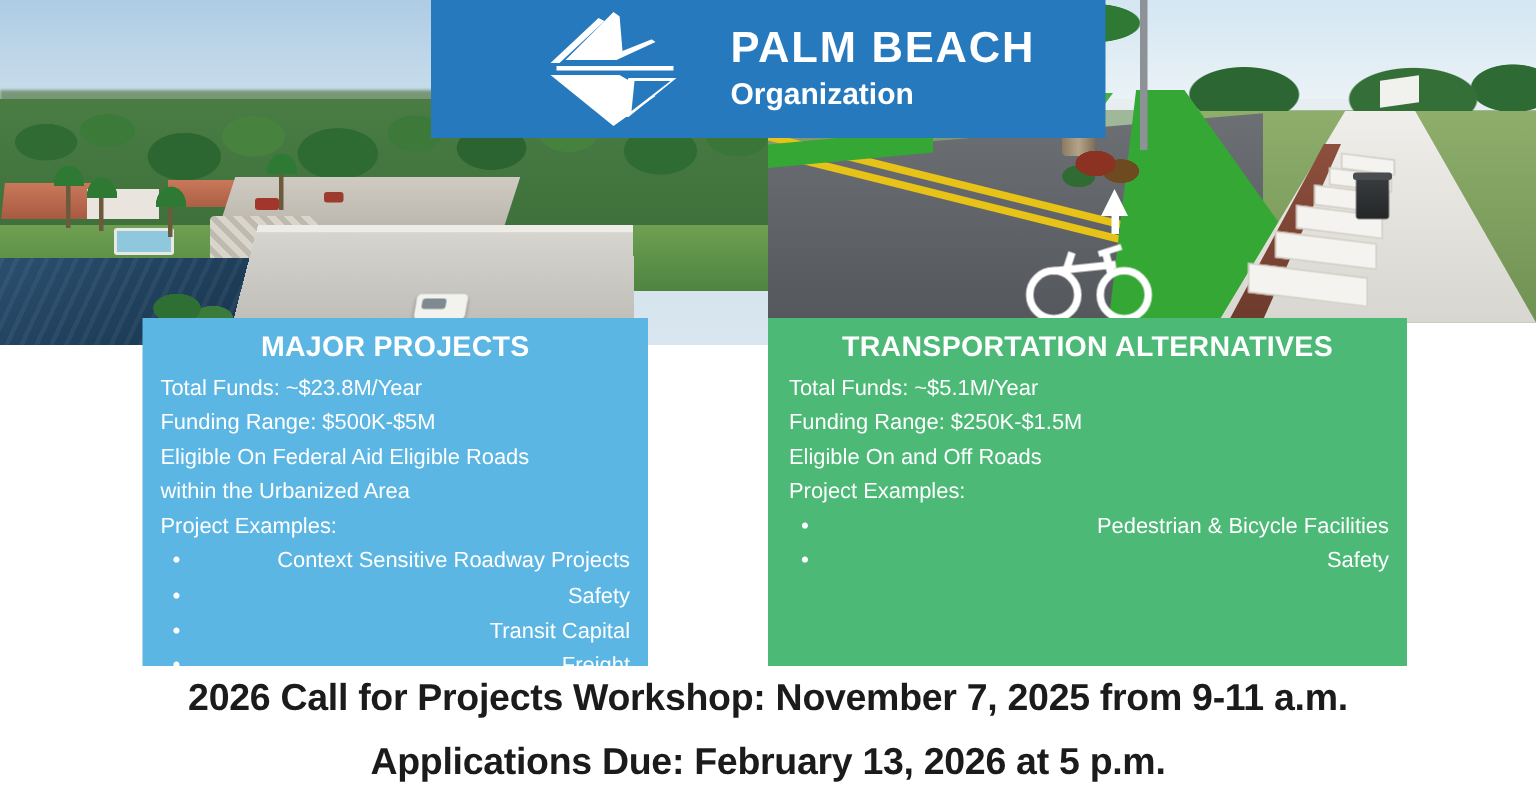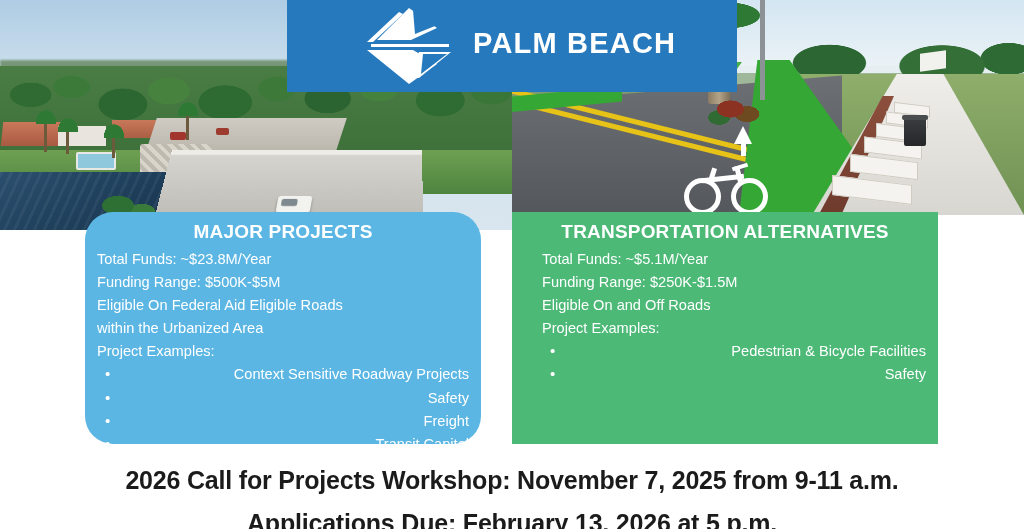--- a/index.html
+++ b/index.html
@@ -137,43 +137,43 @@
   .bk-trash{position:absolute;left:392px;top:118px;width:22px;height:28px;
       background:linear-gradient(#3a3d40,#242628);border-radius:2px;}
   .bk-trash:before{content:"";position:absolute;left:-2px;top:-3px;width:26px;height:5px;background:#4a4d50;border-radius:2px;}
   .bk-sign{position:absolute;left:408px;top:52px;width:26px;height:18px;background:#f1f1ed;transform:skewY(-8deg);}
   .bk-car{position:absolute;left:118px;top:72px;width:14px;height:7px;background:#dcdcd6;border-radius:2px;}
 
   
   .logo-banner{position:absolute;left:287px;top:0;width:450px;height:92px;
       background:#2679bd;display:flex;align-items:center;}
   .logo-mark{position:relative;width:96px;height:80px;margin-left:76px;flex:none;}
-  .logo-text{margin-left:14px;color:#fff;line-height:1;}
+  .logo-text{margin-left:28px;color:#fff;line-height:1;}
   .logo-title{font-size:29px;font-weight:bold;letter-spacing:1.2px;}
   .logo-sub{font-size:20px;font-weight:bold;margin-top:5px;line-height:1.12;}
 
   
   .panels{position:absolute;left:0;top:212px;width:1024px;height:232px;}
   .panel{position:absolute;top:0;height:232px;color:#ffffff;box-sizing:border-box;
       padding:6px 0 0 0;}
-  .panel-blue{left:85px;width:396px;background:#5bb6e4;border-radius:28px;}
+  .panel-blue{left:95px;width:337px;background:#5bb6e4;}
   .panel-green{left:512px;width:426px;background:#4cb977;}
   .panel-title{text-align:center;font-size:19px;font-weight:bold;letter-spacing:.2px;
       line-height:1.25;margin:2px 0 4px 0;}
   .panel-body{padding:0 12px 0 12px;font-size:14.6px;line-height:1.585;}
-  .panel-green .panel-body{padding-left:30px;}
+  .panel-green .panel-body{padding-left:14px;}
   .bullets{list-style:none;margin:0;padding:0;text-align:right;}
   .bullets li{position:relative;padding-left:30px;line-height:1.585;}
   .bullets li:before{content:"\2022";position:absolute;left:8px;top:-1px;font-size:15px;}
 
   
   .footer{position:absolute;left:0;top:446px;width:1024px;height:83px;
       text-align:center;color:#1b1b1b;}
   .foot-line{font-weight:bold;}
-  .foot-1{font-size:25px;letter-spacing:-.2px;margin-top:20px;}
+  .foot-1{font-size:25px;letter-spacing:-.2px;margin-top:5px;}
   .foot-2{font-size:25px;letter-spacing:-.2px;margin-top:14px;}
 </style>
 </head>
 <body>
 
 <div class="poster">
 
   <div class="photo-band">
 
     <div class="photo photo-left">
@@ -262,39 +262,40 @@
         </g>
         <g fill="#2679bd">
           <polygon points="50,4 72,20 52,28"></polygon>
           <polygon points="60,48 84,48 58,68"></polygon>
         </g>
       </svg>
     </div>
     <div class="logo-text">
       <div class="logo-title">PALM BEACH</div>
       <div class="logo-sub">
+        <div>Organization</div>
       </div>
     </div>
   </div>
 
   <div class="panels">
 
     <div class="panel panel-blue">
       <div class="panel-title">MAJOR PROJECTS</div>
       <div class="panel-body">
         <div>Total Funds: ~$23.8M/Year</div>
         <div>Funding Range: $500K-$5M</div>
         <div>Eligible On Federal Aid Eligible Roads</div>
         <div>within the Urbanized Area</div>
         <div>Project Examples:</div>
         <ul class="bullets">
           <li>Context Sensitive Roadway Projects</li>
           <li>Safety</li>
+          <li>Transit Capital</li>
           <li>Freight</li>
-          <li>Transit Capital</li>
         </ul>
       </div>
     </div>
 
     <div class="panel panel-green">
       <div class="panel-title">TRANSPORTATION ALTERNATIVES</div>
       <div class="panel-body">
         <div>Total Funds: ~$5.1M/Year</div>
         <div>Funding Range: $250K-$1.5M</div>
         <div>Eligible On and Off Roads</div>

